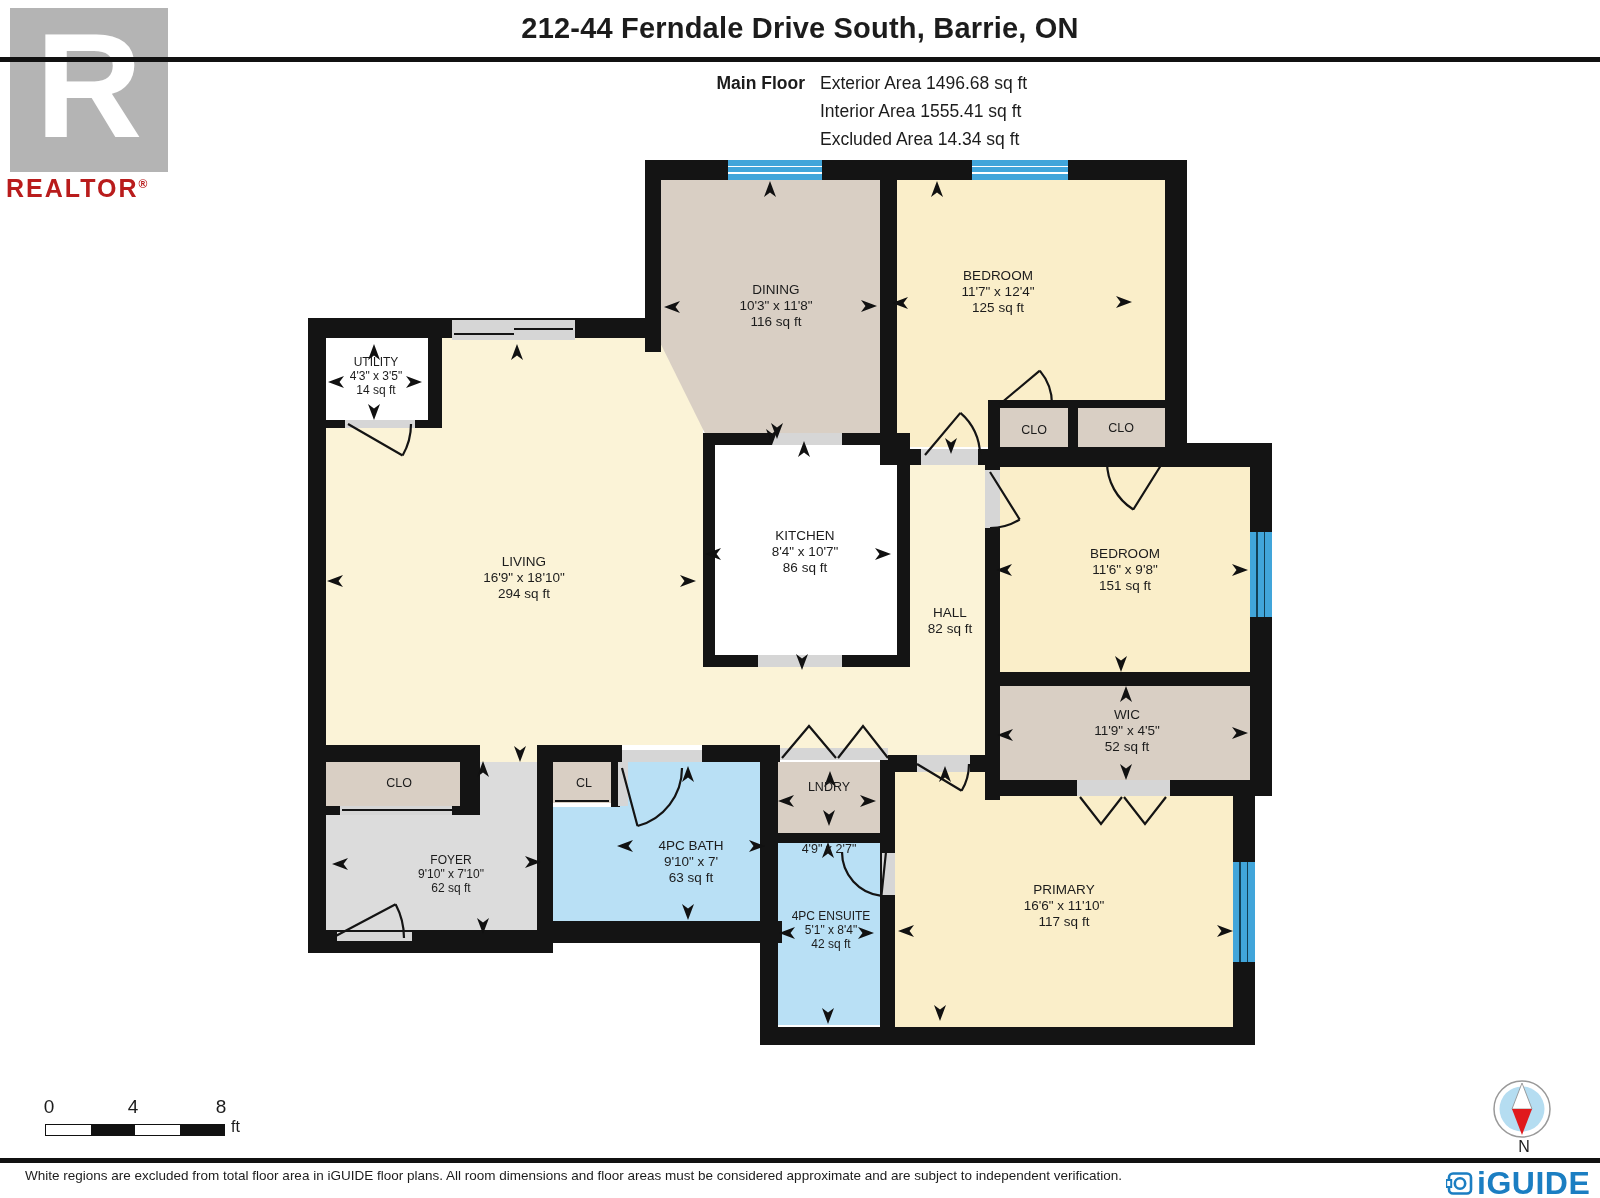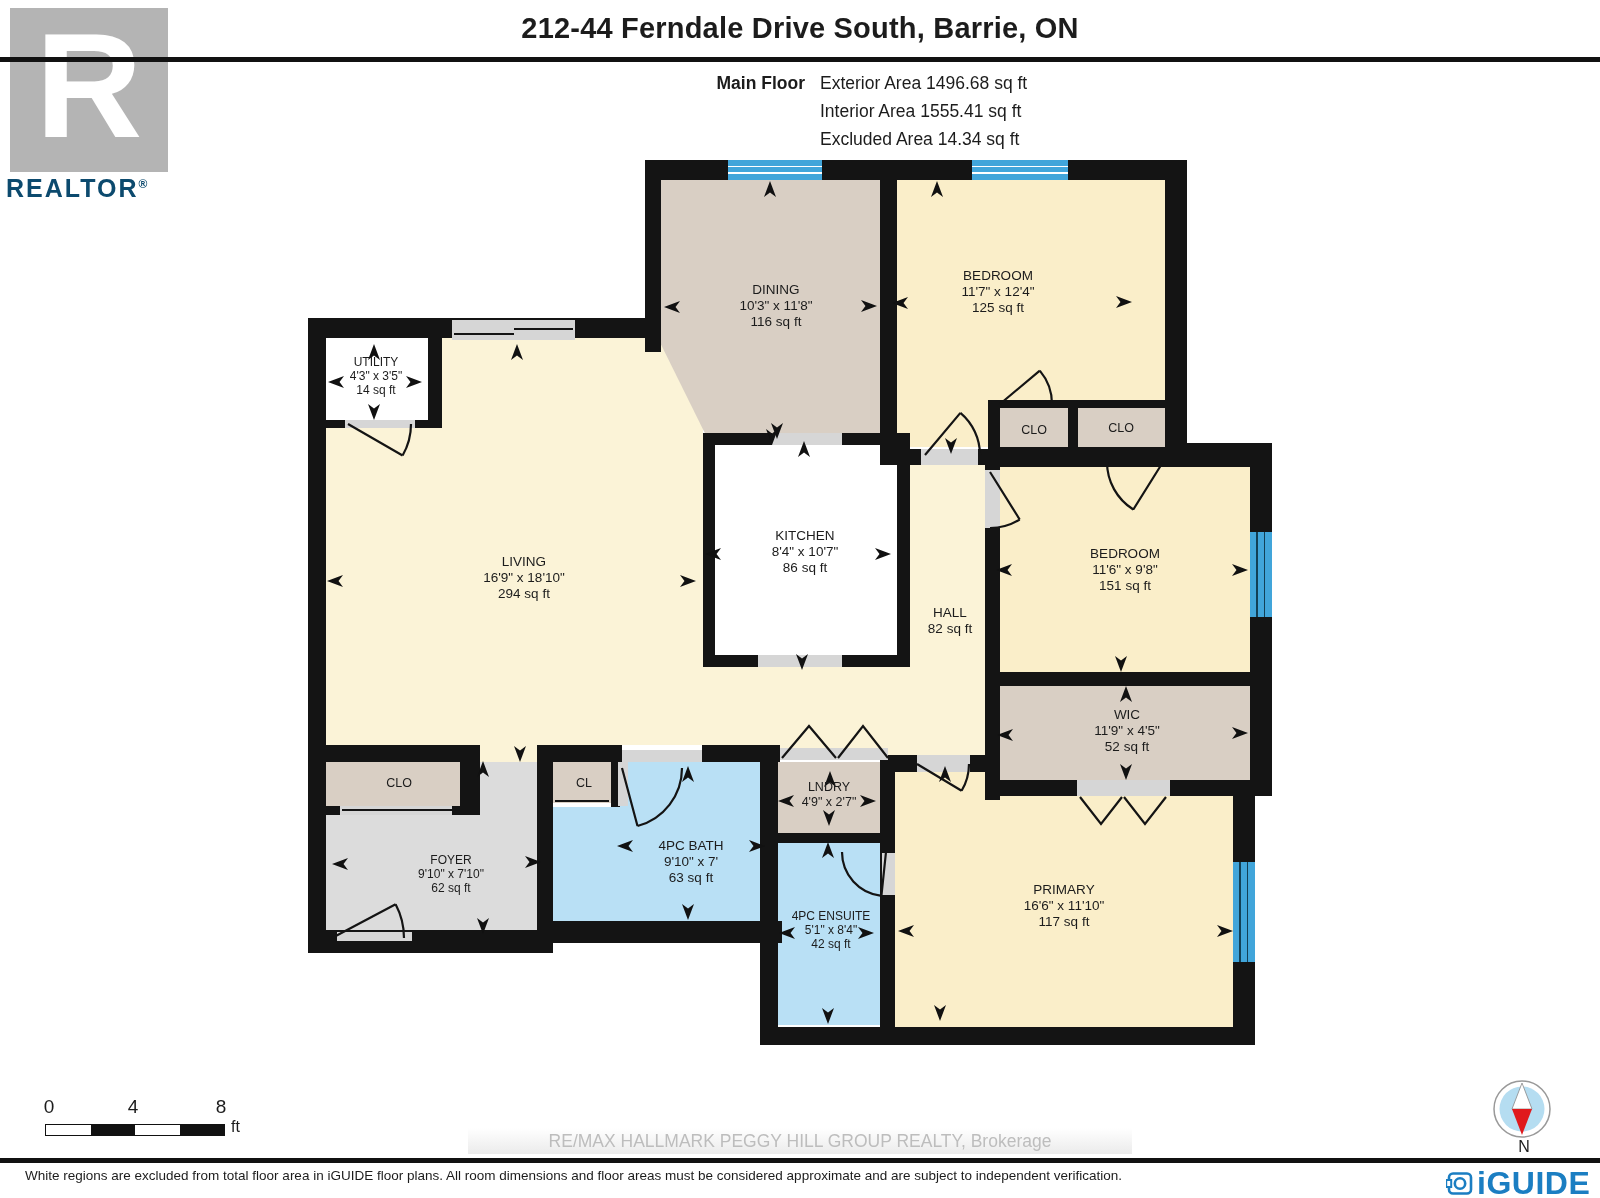--- a/index.html
+++ b/index.html
@@ -8,36 +8,36 @@
   .abs{position:absolute;}
   
   #title{left:0;top:12px;width:1600px;text-align:center;font-size:29px;font-weight:bold;letter-spacing:.2px;}
   #hrule-top{left:0;top:57px;width:1600px;height:5px;background:#111;}
   #hrule-bot{left:0;top:1158px;width:1600px;height:5px;background:#111;}
   #floor-label{left:640px;top:73px;width:165px;text-align:right;font-size:17.5px;font-weight:bold;}
   .area-line{left:820px;width:360px;font-size:17.5px;}
   
   #realtor-box{left:10px;top:8px;width:158px;height:164px;background:#b4b4b4;display:flex;align-items:center;justify-content:center;}
   #realtor-box span{color:#fff;font-size:148px;font-weight:bold;line-height:1;transform:translateY(-4px);}
-  #realtor-text{left:6px;top:174px;width:190px;font-size:25px;font-weight:600;color:#0c4a6e;letter-spacing:2px;}
+  #realtor-text{left:6px;top:174px;width:190px;font-size:25px;font-weight:600;color:#b91c1c;letter-spacing:2px;}
   #realtor-text sup{font-size:12px;}
   
   .w{position:absolute;background:#141414;}
   .f{position:absolute;}
   .t{position:absolute;background:#d6d6d6;}
   .win{position:absolute;}
   .winh{background:linear-gradient(180deg,#41a5da 0 28%,#fff 28% 36%,#41a5da 36% 62%,#fff 62% 70%,#41a5da 70% 100%);}
   .winv{background:linear-gradient(90deg,#41a5da 0 28%,#123f55 28% 36%,#41a5da 36% 62%,#123f55 62% 70%,#41a5da 70% 100%);}
   .c-liv{background:#fbf3d7;} .c-bed{background:#faeec9;} .c-tan{background:#d9cfc4;} .c-bath{background:#b9e0f5;} .c-gray{background:#dcdcdc;}
   .c-white{background:#ffffff;}
   
   .rl{position:absolute;transform:translateX(-50%);display:flex;flex-direction:column;align-items:center;
       font-size:13.5px;line-height:16px;white-space:nowrap;z-index:30;}
   .rl.small{font-size:12px;line-height:14px;}
-  .rl.mid{font-size:12.5px;line-height:14.5px;}
+  .rl.mid{font-size:12.5px;line-height:14.5px;gap:47px;}
   .cl-label{position:absolute;transform:translateX(-50%);font-size:12.5px;white-space:nowrap;z-index:30;}
   
   .ar{position:absolute;background:#111;z-index:25;}
   .ar.l{width:16px;height:12px;clip-path:polygon(0 50%,100% 0,72% 50%,100% 100%);}
   .ar.r{width:16px;height:12px;clip-path:polygon(100% 50%,0 0,28% 50%,0 100%);}
   .ar.u{width:12px;height:16px;clip-path:polygon(50% 0,100% 100%,50% 72%,0 100%);}
   .ar.d{width:12px;height:16px;clip-path:polygon(50% 100%,0 0,50% 28%,100% 0);}
   #doors{position:absolute;left:0;top:0;width:1600px;height:1198px;z-index:20;pointer-events:none;}
   
   #scalebar{left:45px;top:1096px;width:260px;height:50px;}
@@ -292,21 +292,20 @@
     <span class="tick" style="left:88px">4</span>
     <span class="tick" style="left:176px">8</span>
     <div id="bar">
         <i></i>
         <i></i>
         <i></i>
         <i></i>
       </div>
     <span id="ft-unit">ft</span>
   </div>
-  <div class="abs" id="watermark">RE/MAX HALLMARK PEGGY HILL GROUP REALTY, Brokerage</div>
   <div class="abs" id="disclaimer">White regions are excluded from total floor area in iGUIDE floor plans. All room dimensions and floor areas must be considered approximate and are subject to independent verification.</div>
 
   <svg class="abs" id="compass" viewBox="0 0 68 64">
     <circle cx="34" cy="32" r="28" fill="#ffffff" stroke="#999" stroke-width="1.5"></circle>
     <circle cx="34" cy="32" r="22.5" fill="#b5ddf1"></circle>
     <polygon points="34,6 24,32 44,32" fill="#ffffff" stroke="#888" stroke-width="0.8"></polygon>
     <polygon points="24,32 44,32 34,58" fill="#e0191c"></polygon>
   </svg>
   <span class="abs" id="compass-n">N</span>
 

